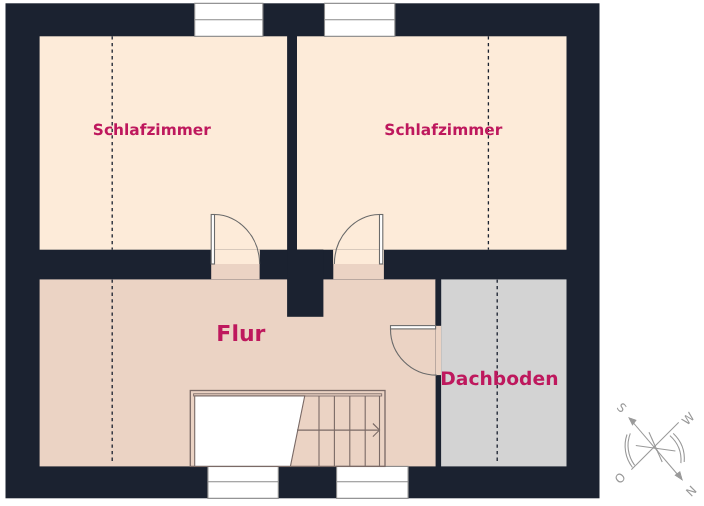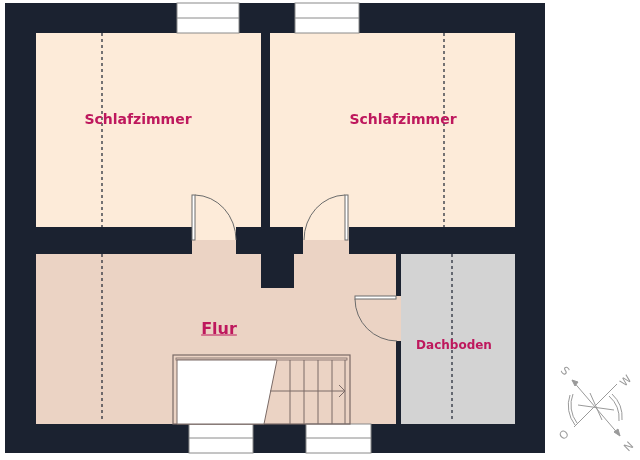--- a/index.html
+++ b/index.html
@@ -80,19 +80,19 @@
     <path d="M573 394 A30 30 0 0 0 577 423"></path>
     <path d="M612 394 A32 32 0 0 1 622 420"></path>
     <path d="M609 396 A30 30 0 0 1 619 421"></path>
     <polygon points="620,436 614,432 618,429" fill="#9a9a9a"></polygon>
     <polygon points="572,380 578,382 575,386" fill="#9a9a9a"></polygon>
   </g>
 </svg>
 
 <div class="label" style="left:138px;top:119px;font-size:14px;">Schlafzimmer</div>
 <div class="label" style="left:403px;top:119px;font-size:14px;">Schlafzimmer</div>
-<div class="label" style="left:219px;top:328px;font-size:16px;text-decoration:underline;">Flur</div>
-<div class="label" style="left:454px;top:345px;font-size:12px;">Dachboden</div>
+<div class="label" style="left:219px;top:303px;font-size:20px;">Flur</div>
+<div class="label" style="left:454px;top:345px;font-size:17px;">Dachboden</div>
 
 <div class="label" style="left:565px;top:371px;font-size:11px;font-weight:normal;color:#9a9a9a;transform:translate(-50%,-50%) rotate(45deg);">S</div>
 <div class="label" style="left:626px;top:381px;font-size:11px;font-weight:normal;color:#9a9a9a;transform:translate(-50%,-50%) rotate(-45deg);">W</div>
 <div class="label" style="left:564px;top:435px;font-size:11px;font-weight:normal;color:#9a9a9a;transform:translate(-50%,-50%) rotate(-45deg);">O</div>
 <div class="label" style="left:628px;top:446px;font-size:11px;font-weight:normal;color:#9a9a9a;transform:translate(-50%,-50%) rotate(135deg);">N</div>
 
 </body></html>

